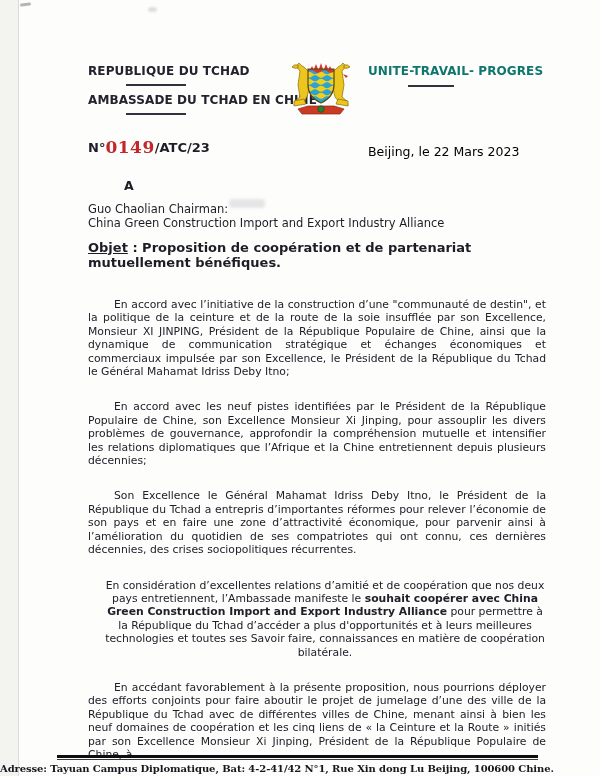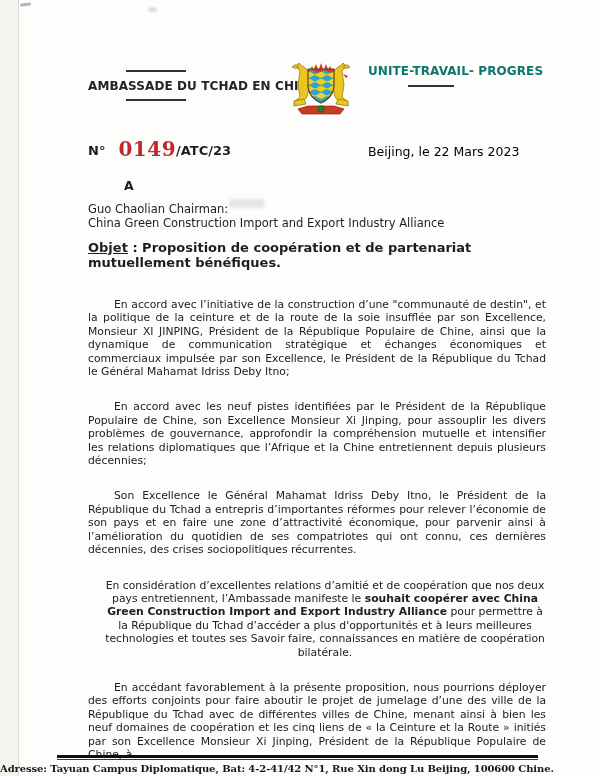--- a/index.html
+++ b/index.html
@@ -29,21 +29,21 @@
     background:#c9c9cf;opacity:.45;filter:blur(1.5px);border-radius:3px;
   }
   
   .hdr-left{position:absolute;left:88px;top:64px;font-weight:bold;font-size:12px;letter-spacing:.1px;color:#23232e;}
   .hdr-left .rule{height:2px;background:#32323e;width:60px;margin:6px 0 7px 38px;}
   .hdr-right{position:absolute;left:368px;top:64px;font-weight:bold;font-size:12px;letter-spacing:.1px;color:#0f766e;}
   .hdr-right .rule{height:2px;background:#32323e;width:46px;margin:7px 0 0 40px;}
   .emblem{position:absolute;left:286px;top:61px;}
   
   .refline{position:absolute;left:88px;top:137px;font-weight:bold;font-size:13px;color:#1d1d28;}
-  .refnum{font-family:"DejaVu Serif","Liberation Serif",serif;font-size:20px;color:#c2272c;letter-spacing:.5px;vertical-align:-1px;margin-left:13px;}
+  .refnum{font-family:"DejaVu Serif","Liberation Serif",serif;font-size:17px;color:#c2272c;letter-spacing:.5px;vertical-align:-1px;}
   .dateline{position:absolute;left:368px;top:144px;font-weight:normal;font-size:12.5px;color:#000000;}
   .salutation{position:absolute;left:124px;top:178px;font-weight:bold;font-size:12.5px;color:#1d1d28;}
   .recipient{position:absolute;left:88px;top:202px;font-weight:normal;font-size:11.5px;line-height:14px;color:#1d1d28;}
   .subject{position:absolute;left:88px;top:240px;width:452px;font-weight:bold;font-size:13px;line-height:15px;color:#1d1d28;}
   .subject .u{text-decoration:underline;}
   
   .body-text{position:absolute;left:88px;top:298px;width:458px;font-size:10.8px;line-height:13.4px;color:#20202b;}
   .body-text p{margin:0 0 22px 0;text-align:justify;}
   .body-text p.noindent{text-indent:0;text-align:center;margin-left:16px;}
   .body-text p.indent{text-indent:26px;}
@@ -60,20 +60,21 @@
 </head>
 <body>
 
 <div class="page">
   <div class="edge-strip"></div>
   <div class="mark-top"></div>
   <div class="mark-smudge1"></div>
   <div class="mark-smudge2"></div>
 
   <div class="hdr-left">
+    <div>REPUBLIQUE DU TCHAD</div>
     <div class="rule"></div>
     <div>AMBASSADE DU TCHAD EN CHINE</div>
     <div class="rule"></div>
   </div>
 
   <div class="emblem">
     <svg width="70" height="58" viewBox="0 0 70 58">
       <defs>
         <clipPath id="shieldClip">
             <path d="M22,8 h26 v16 q0,12 -13,18 q-13,-6 -13,-18 z"></path>

